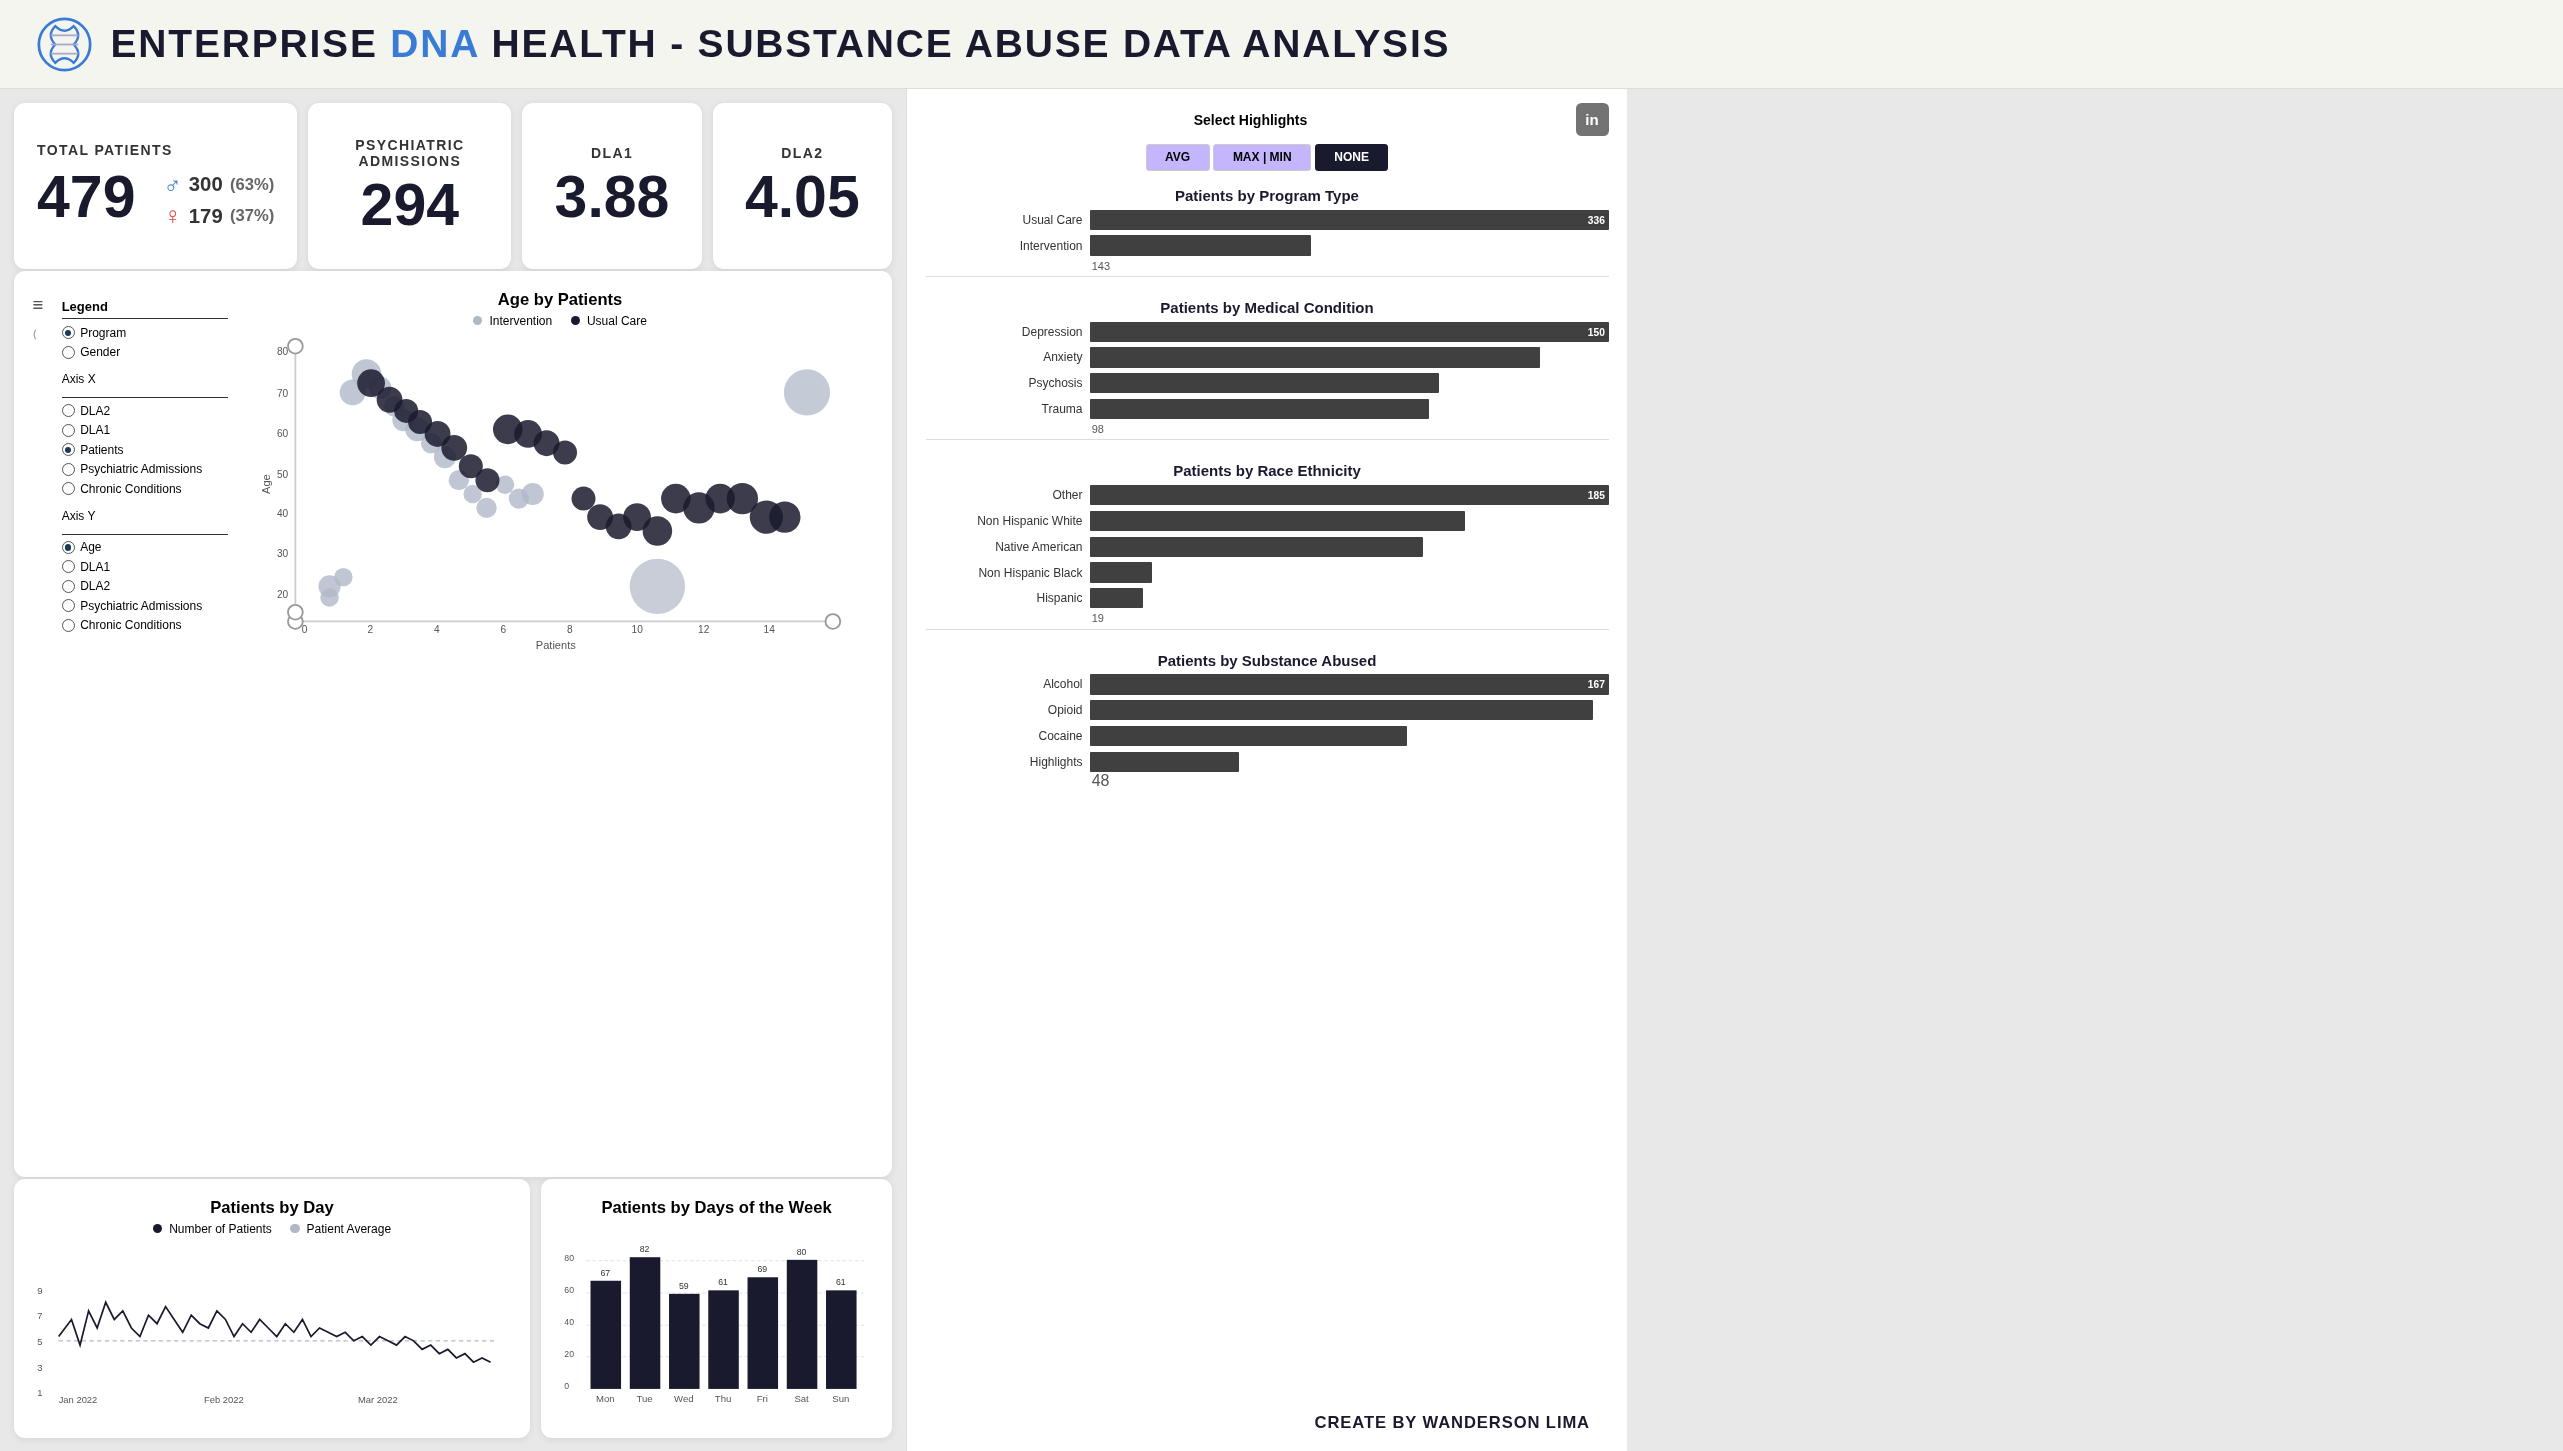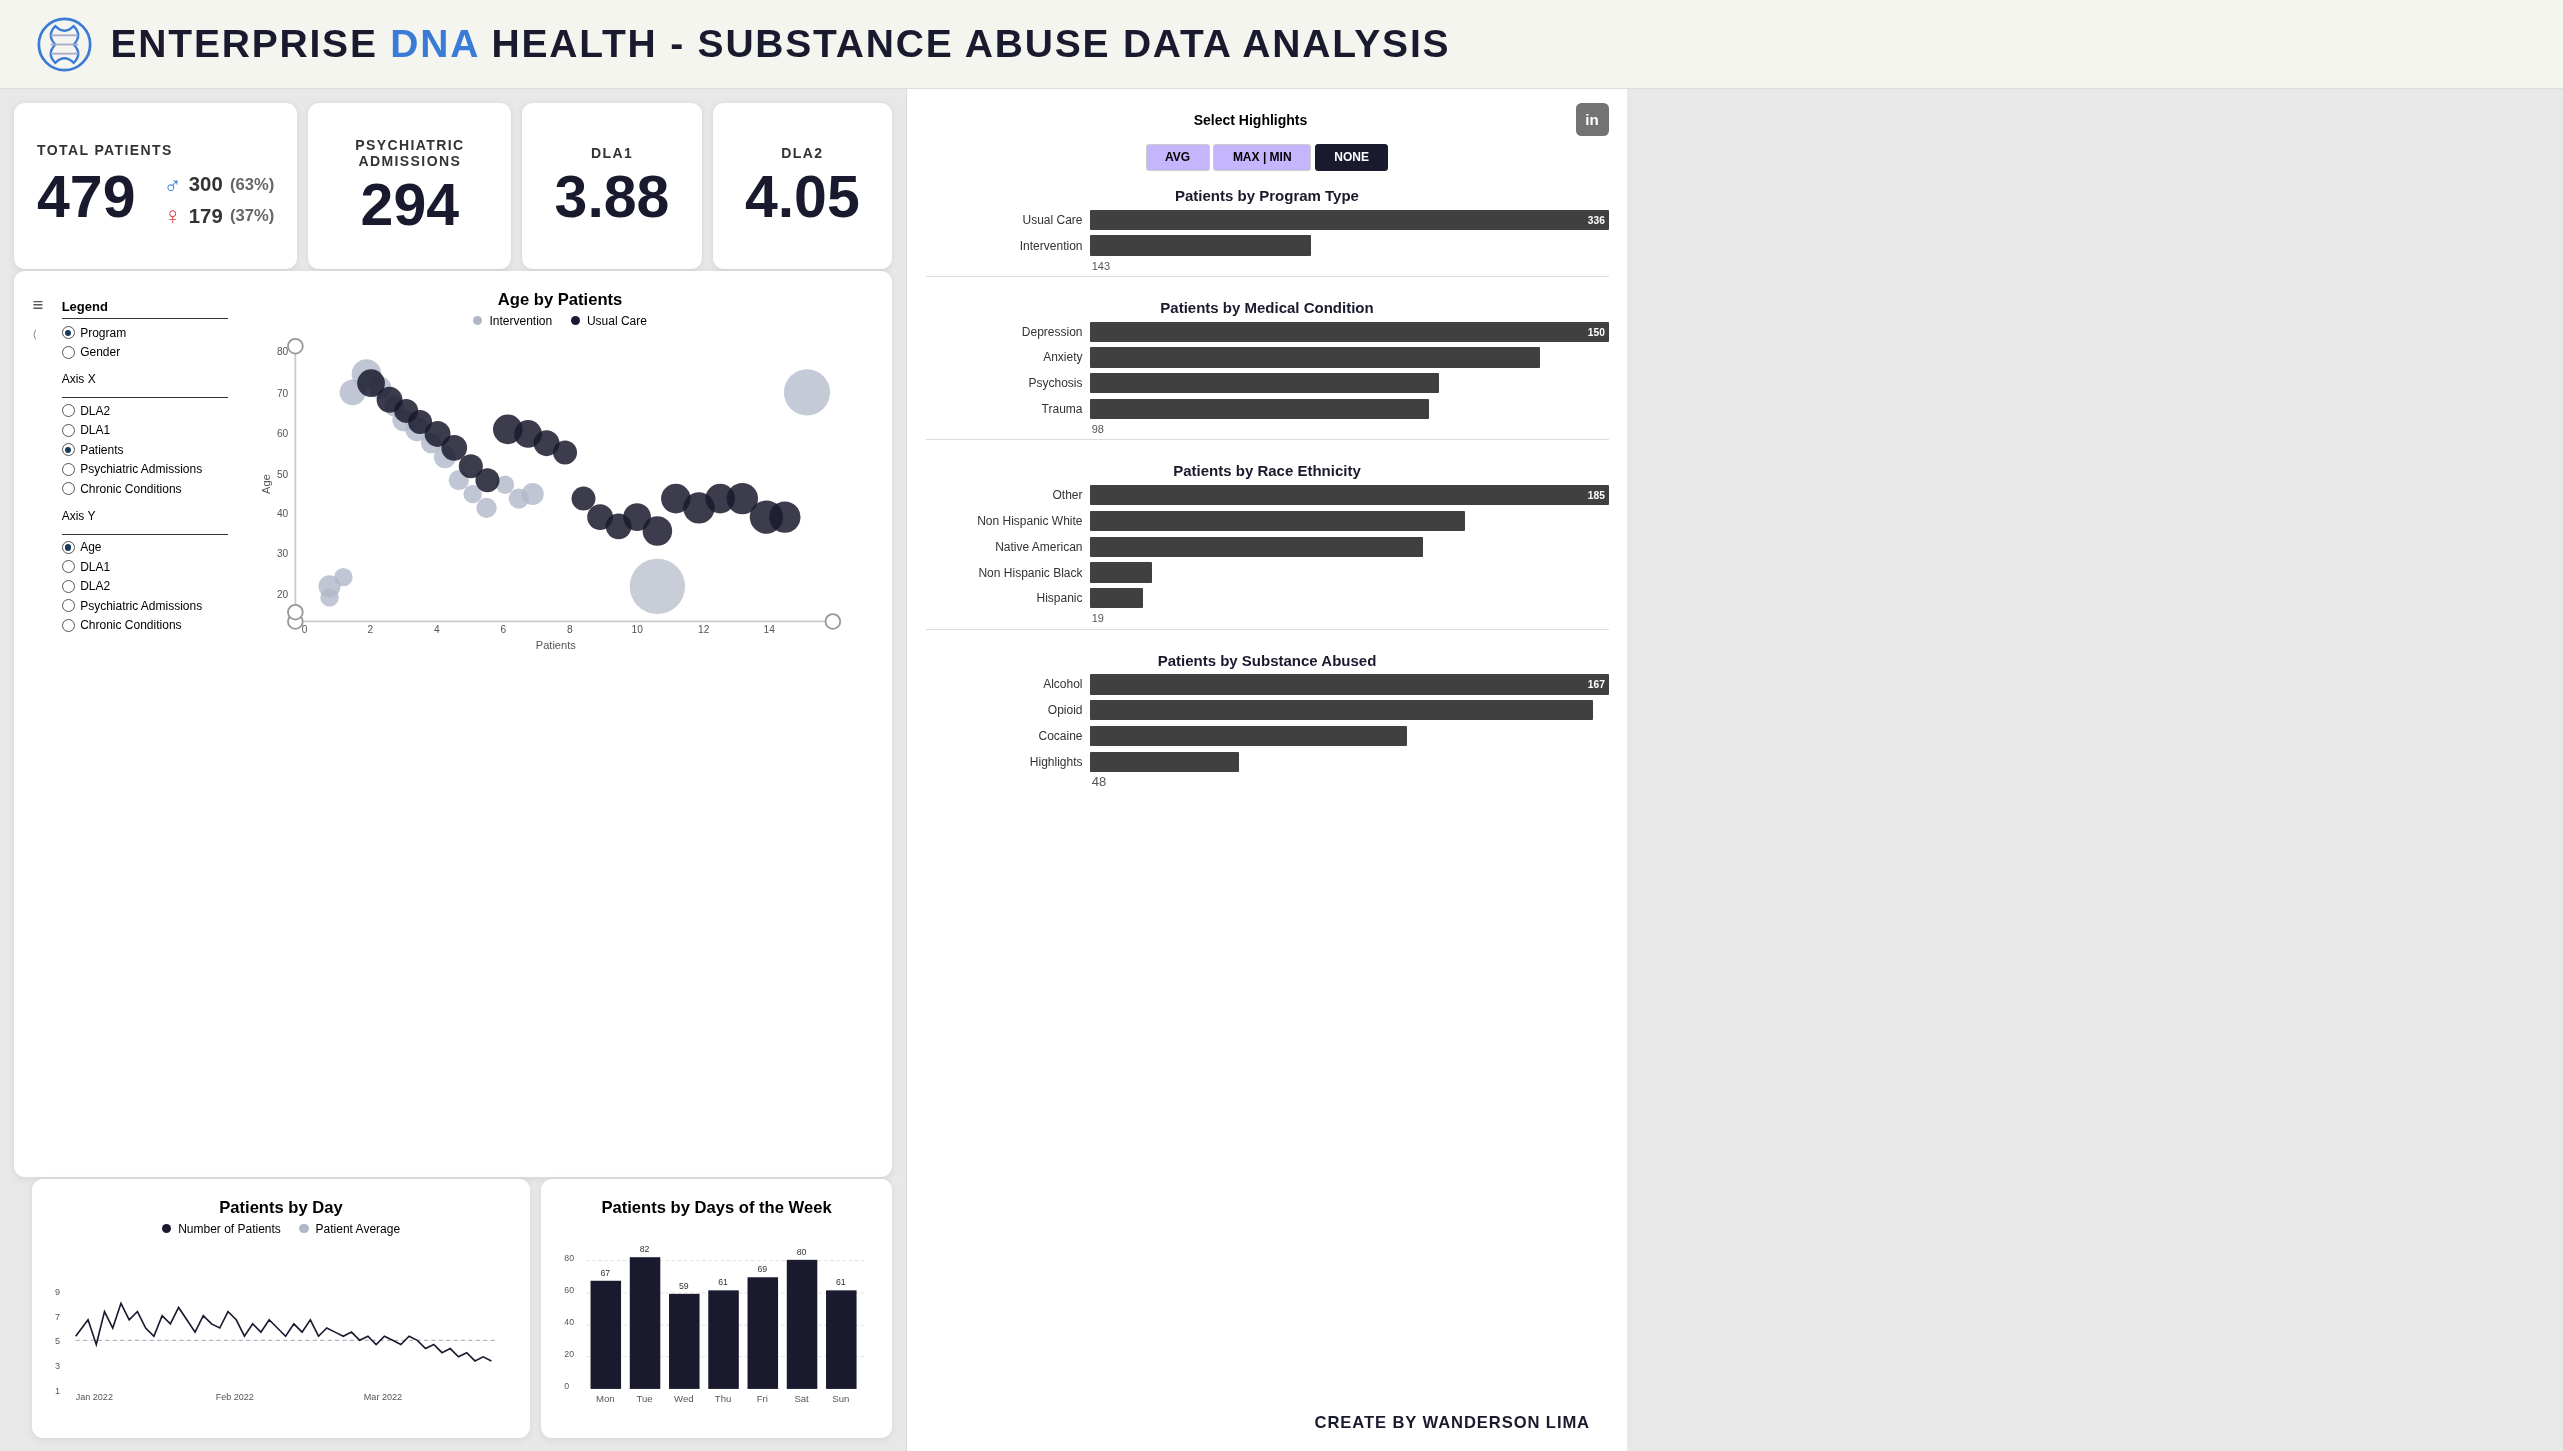--- a/index.html
+++ b/index.html
@@ -211,21 +211,20 @@
       border-radius: 50%;
       display: inline-block;
       margin-right: 3.7px;
     }
 
     
     .bottom-row {
       display: flex;
       gap: 11px;
       height: 259px;
-      margin-left: 18px;
     }
     .line-chart-panel {
       flex: 1;
       background: white;
       border-radius: 11px;
       padding: 18.5px;
       box-shadow: 0 1.8px 7.4px rgba(0,0,0,0.08);
     }
     .bar-chart-panel {
       flex: 0 0 351px;
@@ -786,21 +785,21 @@
         <div class="rp-bar-label">Cocaine</div>
         <div class="rp-bar-container">
           <div class="rp-bar" style="width:61.1%;"></div>
           <span class="rp-bar-value" style="display:inline-block;margin-left:1.8px;font-size:11px;">102</span>
         </div>
       </div>
       <div class="rp-bar-row">
         <div class="rp-bar-label">Highlights</div>
         <div class="rp-bar-container">
           <div class="rp-bar" style="width:28.7%;"></div>
-          <span class="rp-bar-value" style="display:inline-block;margin-left:1.8px;font-size:13px;">48</span>
+          <span class="rp-bar-value" style="display:inline-block;margin-left:1.8px;font-size:16px;">48</span>
         </div>
       </div>
     </div>
 
     <div class="footer-credit" style="margin-top:auto;">CREATE BY WANDERSON LIMA</div>
 
   </div>
 
 </div>
 

